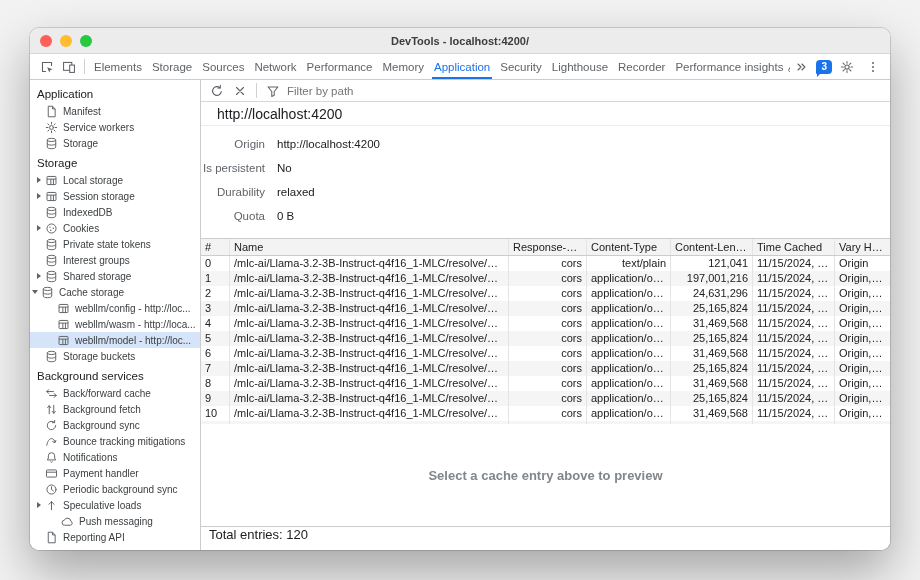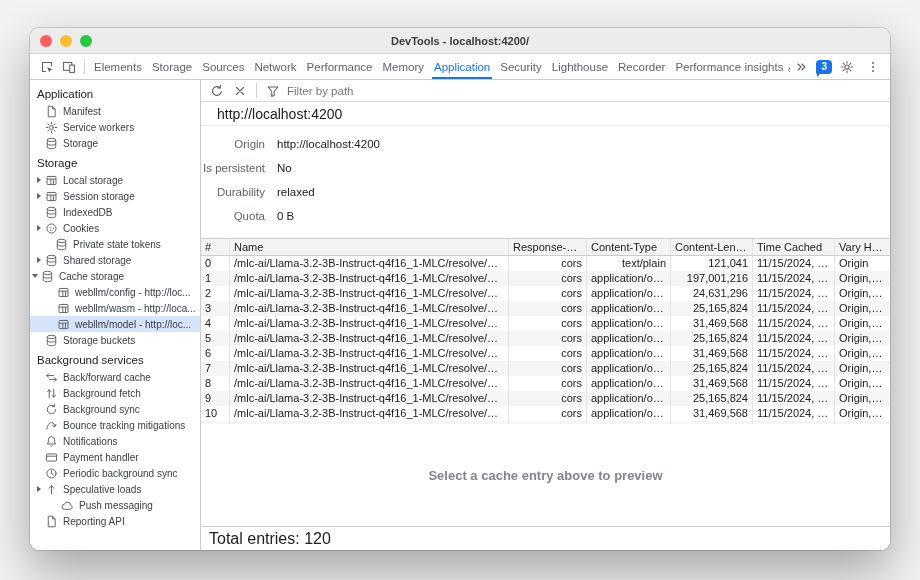--- a/index.html
+++ b/index.html
@@ -67,22 +67,22 @@
   .dg-head .dg-cell{line-height:16px;cursor:pointer}
   .dg-cell{padding:0 4px;line-height:15px;white-space:nowrap;overflow:hidden;
     text-overflow:ellipsis;border-left:1px solid #e4e4e4}
   .dg-cell:first-child{border-left:none}
   .dg-row{height:15px;color:#202124;cursor:pointer}
   .dg-row.odd{background:#f5f5f5}
   .dg-row .c2,.dg-row .c3,.dg-row .c4{text-align:right}
   
   .preview{flex:1 1 auto;display:flex;align-items:center;justify-content:center;border-top:none;
     color:#80868b;font-size:13px;font-weight:700}
-  .statusbar{height:24px;flex:0 0 auto;border-top:1px solid #ccc;display:flex;align-items:center;
-    padding-left:8px;font-size:16px;color:#202124}
+  .statusbar{height:24px;flex:0 0 auto;border-top:1px solid #ccc;display:flex;align-items:flex-start;
+    padding-left:8px;font-size:13px;color:#202124}
 </style>
 </head>
 <body>
 
 <div class="stage">
   <div class="window">
 
     <div class="titlebar">
       <div class="lights">
         <span class="light red"></span>
@@ -276,32 +276,45 @@
                 </g>
                 <g fill="currentColor" stroke="none">
                   <circle cx="6" cy="6.3" r=".9"></circle>
                   <circle cx="10.2" cy="7.6" r=".9"></circle>
                   <circle cx="7" cy="10.2" r=".9"></circle>
                 </g>
               </svg>
             </span>
             <span class="lbl">Cookies</span>
           </div>
-          <div class="sb-item" style="padding-left: 14px;">
+          <div class="sb-item" style="padding-left: 4px;">
             <span class="arrow"></span>
             <span class="icon">
               <svg viewBox="0 0 16 16">
                 <g fill="none" stroke="currentColor" stroke-width="1.2">
                   <ellipse cx="8" cy="3.6" rx="5.2" ry="2"></ellipse>
                   <path d="M2.8 3.6v8.8c0 1.1 2.3 2 5.2 2s5.2-.9 5.2-2V3.6"></path>
                   <path d="M2.8 8c0 1.1 2.3 2 5.2 2s5.2-.9 5.2-2"></path>
                 </g>
               </svg>
             </span>
             <span class="lbl">Private state tokens</span>
+          </div>
+          <div class="sb-item" style="padding-left: 4px;">
+            <span class="arrow"></span>
+            <span class="icon">
+              <svg viewBox="0 0 16 16">
+                <g fill="none" stroke="currentColor" stroke-width="1.2">
+                  <ellipse cx="8" cy="3.6" rx="5.2" ry="2"></ellipse>
+                  <path d="M2.8 3.6v8.8c0 1.1 2.3 2 5.2 2s5.2-.9 5.2-2V3.6"></path>
+                  <path d="M2.8 8c0 1.1 2.3 2 5.2 2s5.2-.9 5.2-2"></path>
+                </g>
+              </svg>
+            </span>
+            <span class="lbl">Interest groups</span>
           </div>
           <div class="sb-item" style="padding-left: 4px;">
             <span class="arrow">
               <i class="tri right"></i>
             </span>
             <span class="icon">
               <svg viewBox="0 0 16 16">
                 <g fill="none" stroke="currentColor" stroke-width="1.2">
                   <ellipse cx="8" cy="3.6" rx="5.2" ry="2"></ellipse>
                   <path d="M2.8 3.6v8.8c0 1.1 2.3 2 5.2 2s5.2-.9 5.2-2V3.6"></path>

